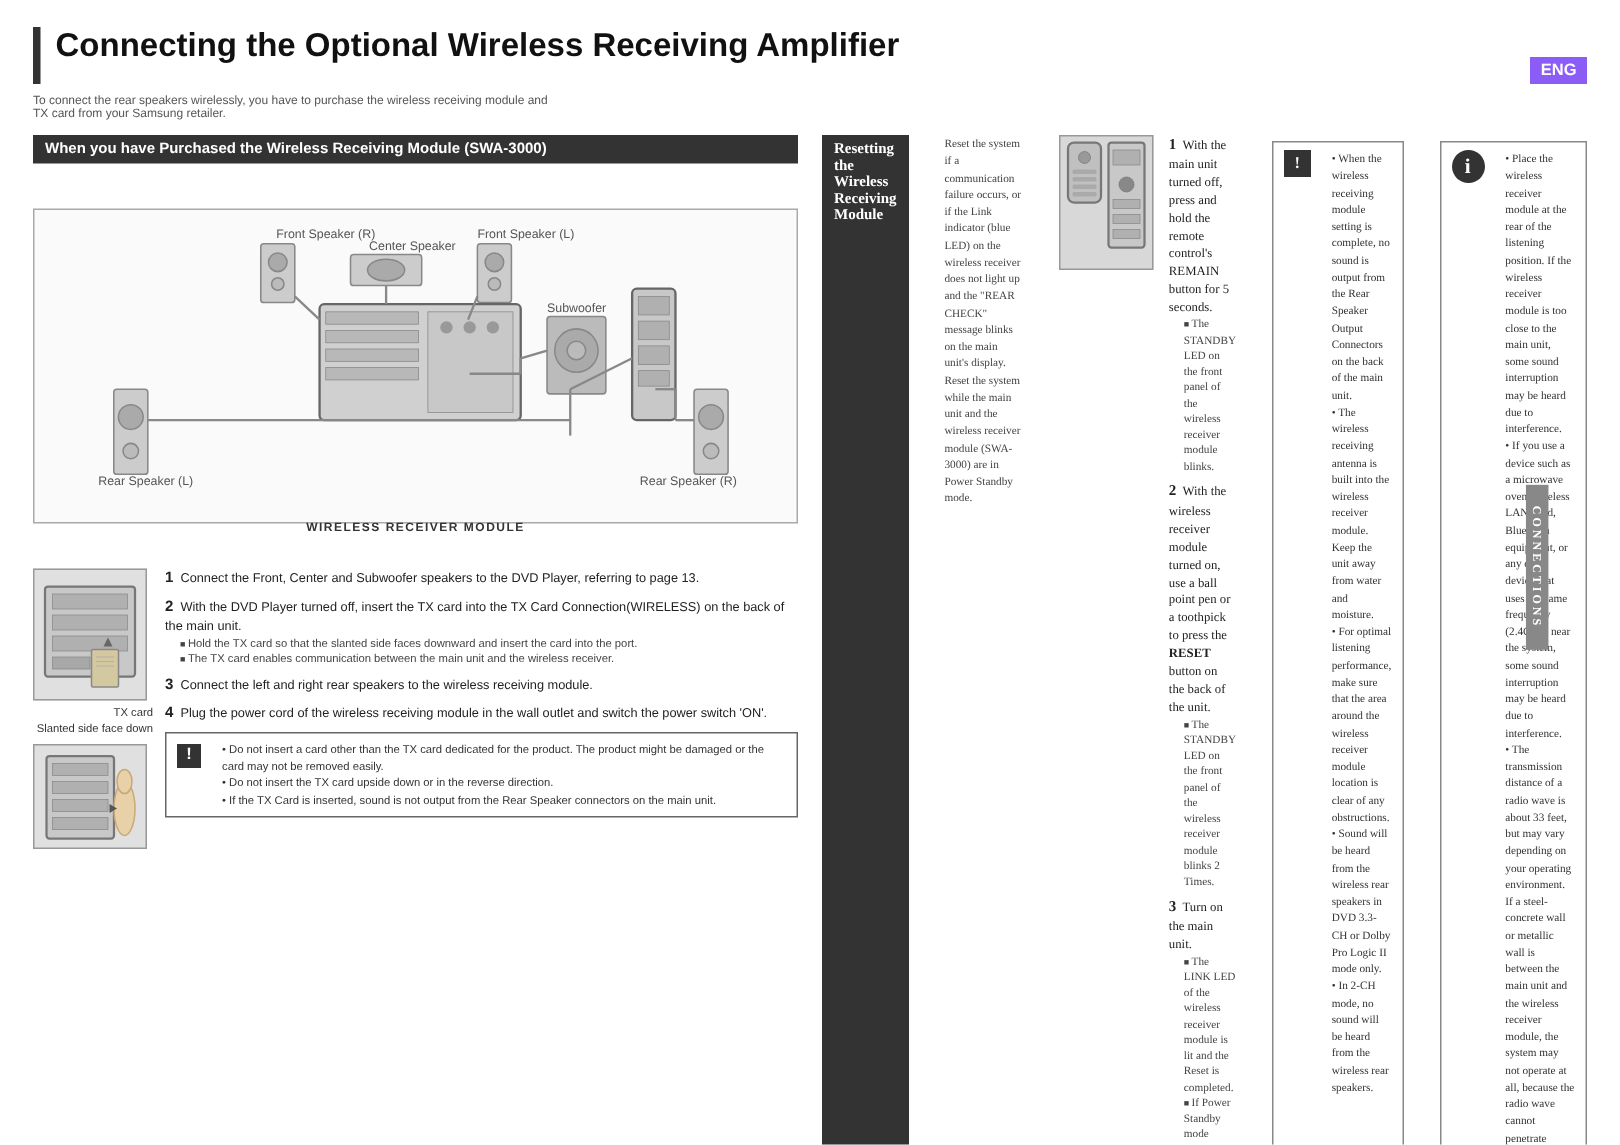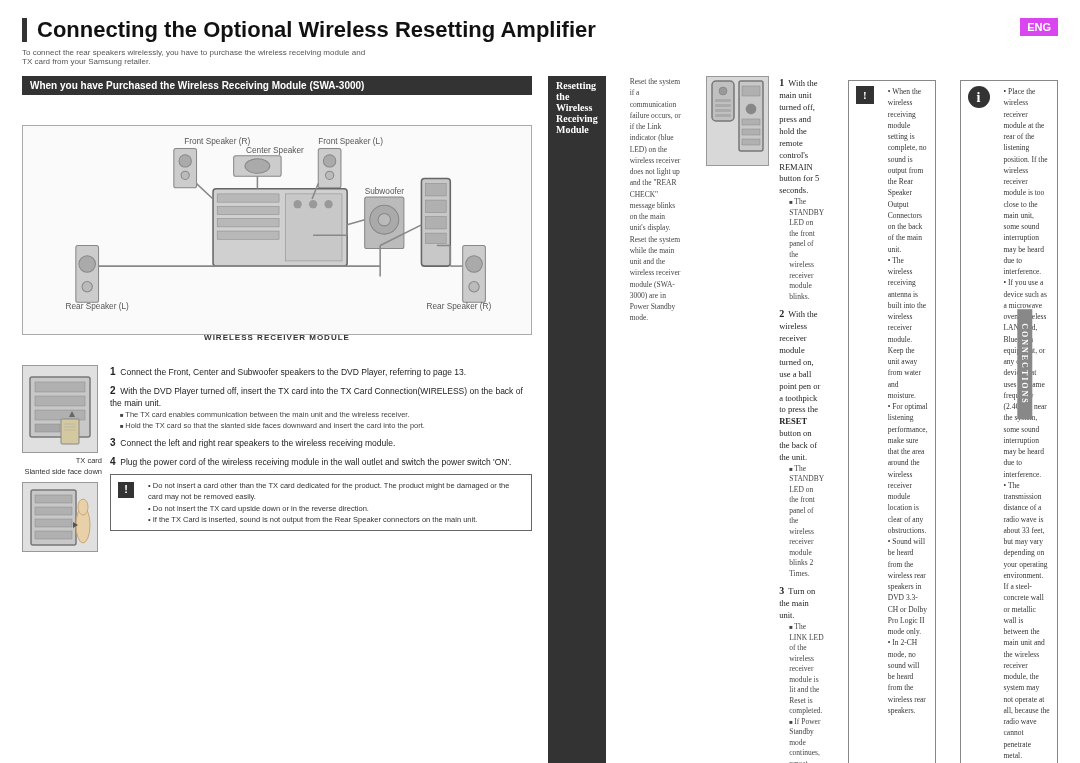--- a/index.html
+++ b/index.html
@@ -33,26 +33,26 @@
     }
 
     .main-title {
       font-size: 22px;
       font-weight: bold;
       color: #111;
       line-height: 1.1;
     }
 
     .eng-badge {
-      background: #d946ef;
+      background: #8b5cf6;
       color: #fff;
       font-size: 11px;
       font-weight: bold;
       padding: 3px 7px;
-      margin-top: 0;
+      margin-top: 20px;
       flex-shrink: 0;
     }
 
     .subtitle {
       font-size: 8px;
       color: #555;
       margin-bottom: 10px;
       padding-left: 0;
       margin-left: 0;
     }
@@ -239,21 +239,21 @@
       content: "• ";
     }
   </style>
 </head>
 <body>
 
 <div class="page-container">
 
   <div class="page-header">
     <div>
-      <div class="main-title">Connecting the Optional Wireless Resetting Amplifier</div>
+      <div class="main-title">Connecting the Optional Wireless Receiving Amplifier</div>
     </div>
     <div class="eng-badge">ENG</div>
   </div>
 
   <div class="subtitle">
     To connect the rear speakers wirelessly, you have to purchase the wireless receiving module and<br>
     TX card from your Samsung retailer.
   </div>
 
   <div class="main-content">
@@ -375,22 +375,22 @@
         </div>
 
         <div class="steps-text">
           <div class="step-item">
             <span class="step-num">1</span>&nbsp;
             <span>Connect the Front, Center and Subwoofer speakers to the DVD Player, referring to page 13.</span>
           </div>
           <div class="step-item">
             <span class="step-num">2</span>&nbsp;
             <span>With the DVD Player turned off, insert the TX card into the TX Card Connection(WIRELESS) on the back of the main unit.</span>
+            <div class="sub-bullet">Hold the TX card so that the slanted side faces downward and insert the card into the port.</div>
             <div class="sub-bullet">The TX card enables communication between the main unit and the wireless receiver.</div>
-            <div class="sub-bullet">Hold the TX card so that the slanted side faces downward and insert the card into the port.</div>
           </div>
           <div class="step-item">
             <span class="step-num">3</span>&nbsp;
             <span>Connect the left and right rear speakers to the wireless receiving module.</span>
           </div>
           <div class="step-item">
             <span class="step-num">4</span>&nbsp;
             <span>Plug the power cord of the wireless receiving module in the wall outlet and switch the power switch 'ON'.</span>
           </div>
 

